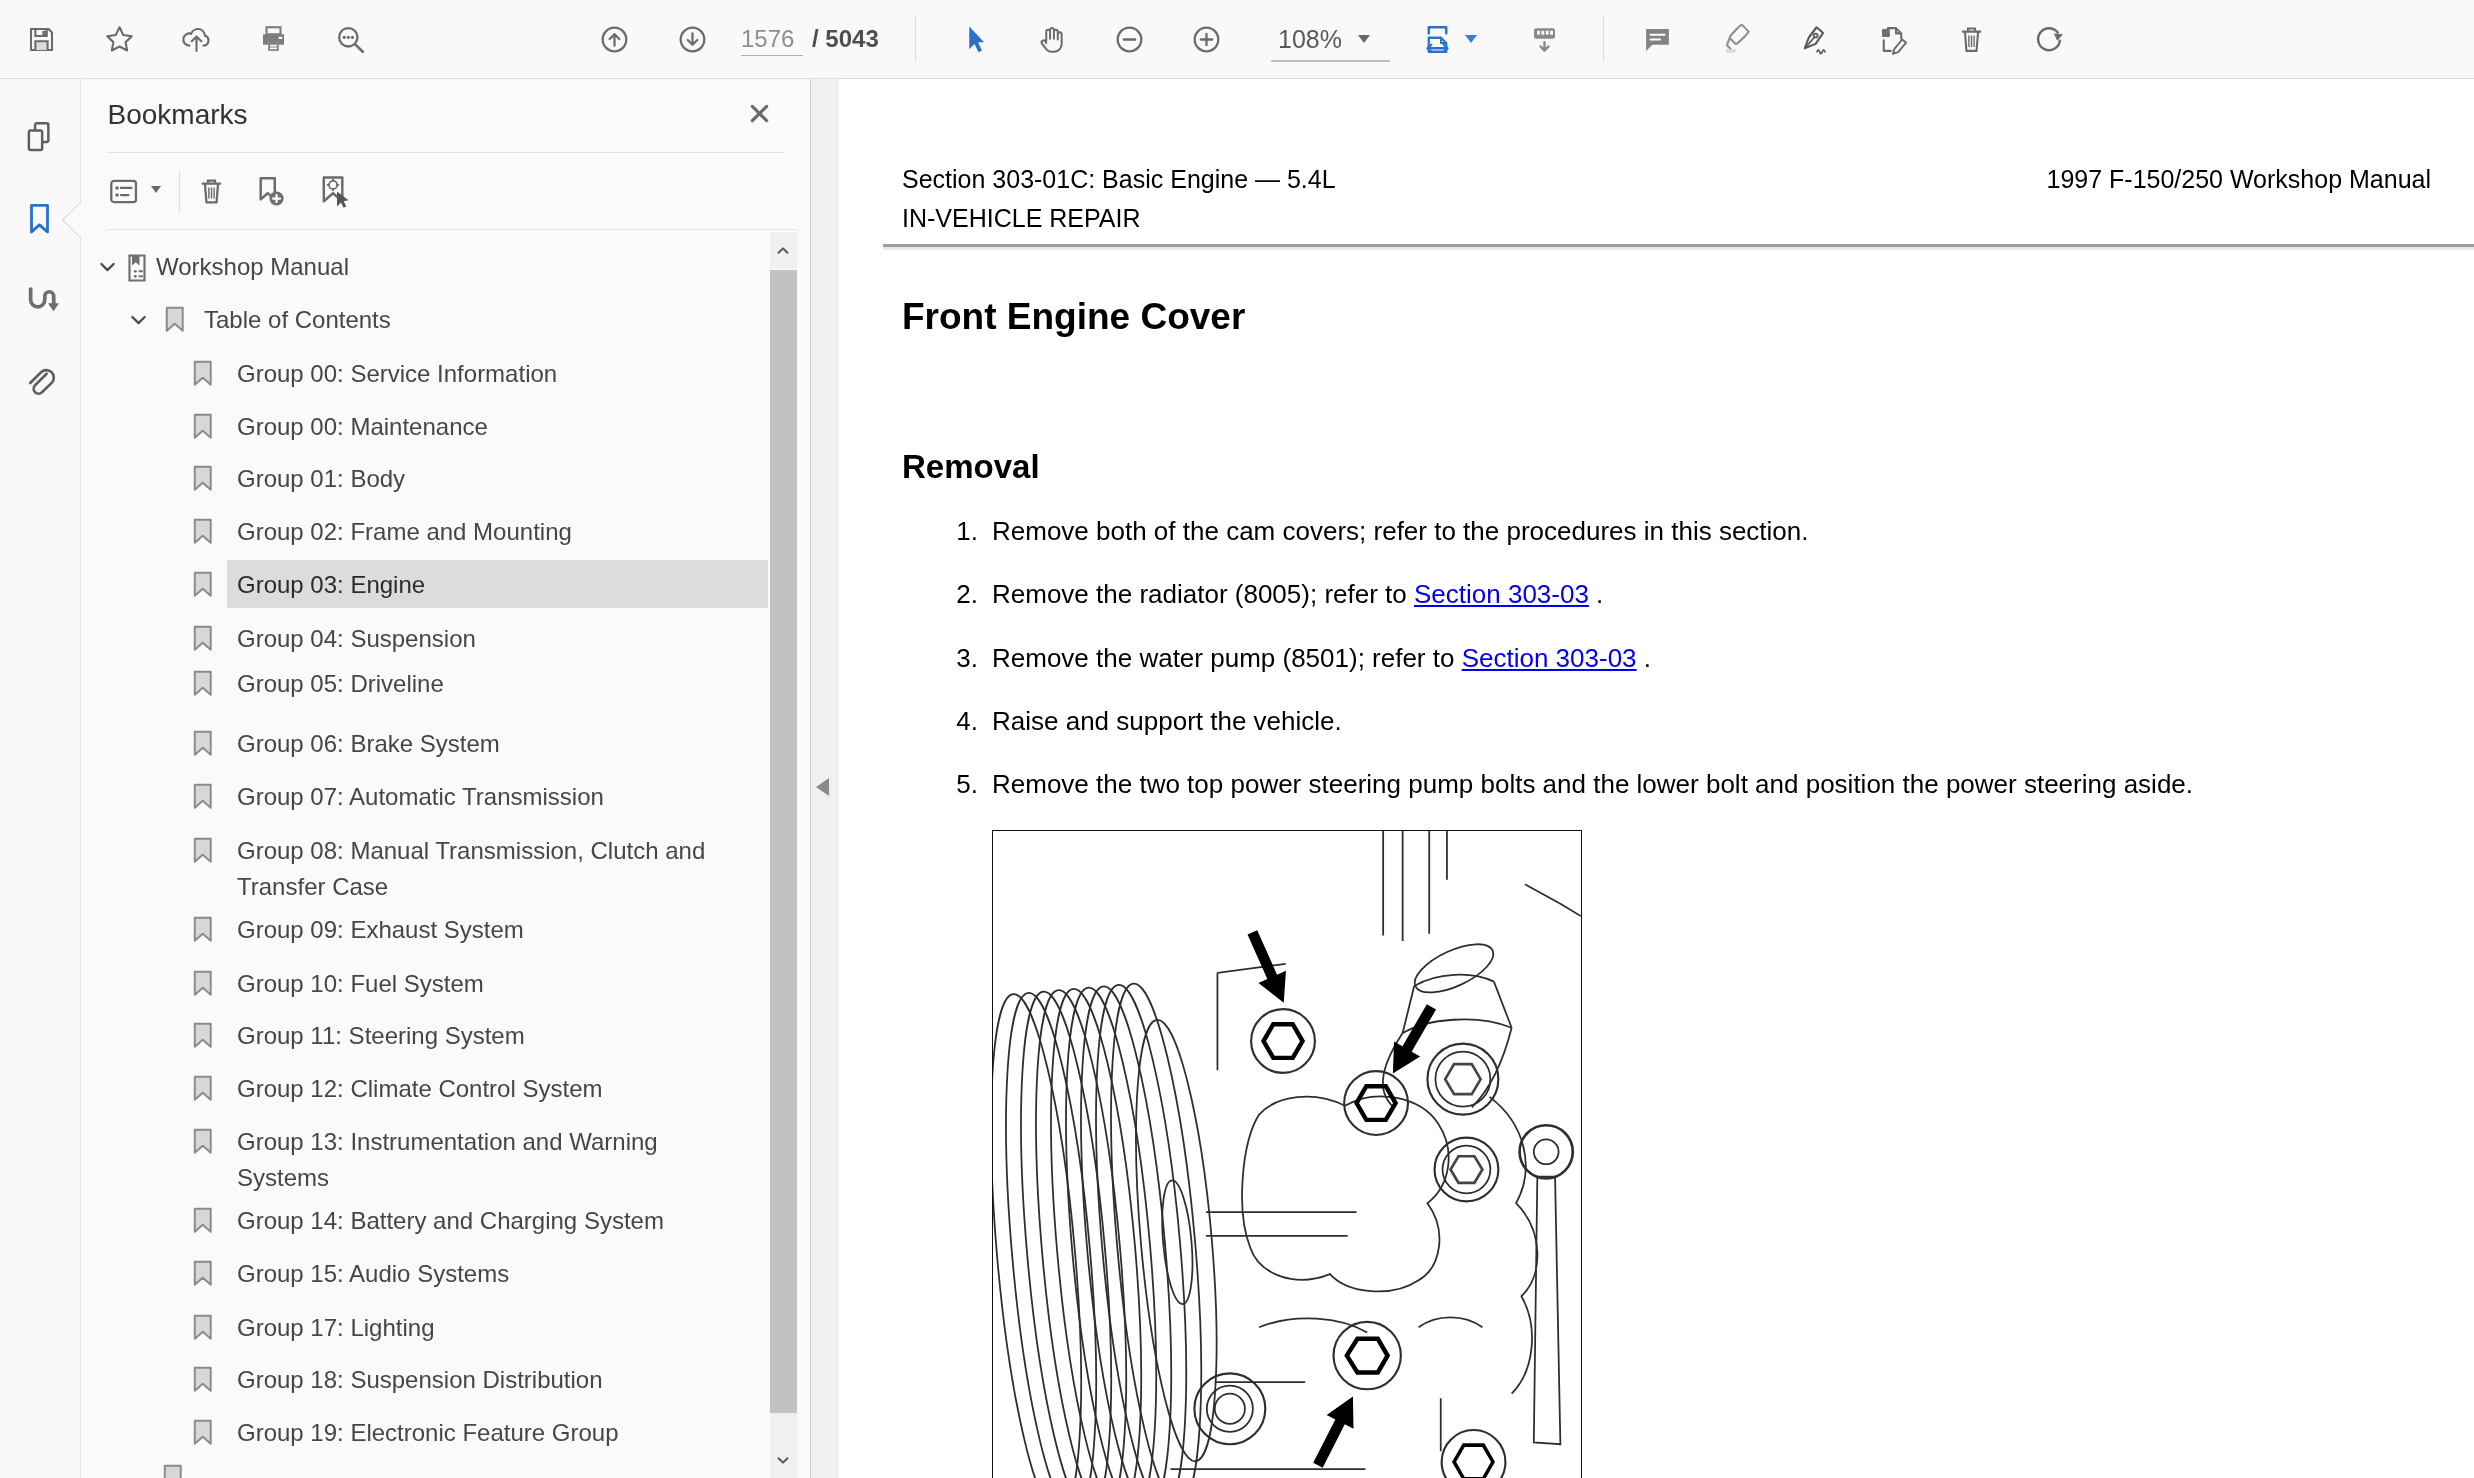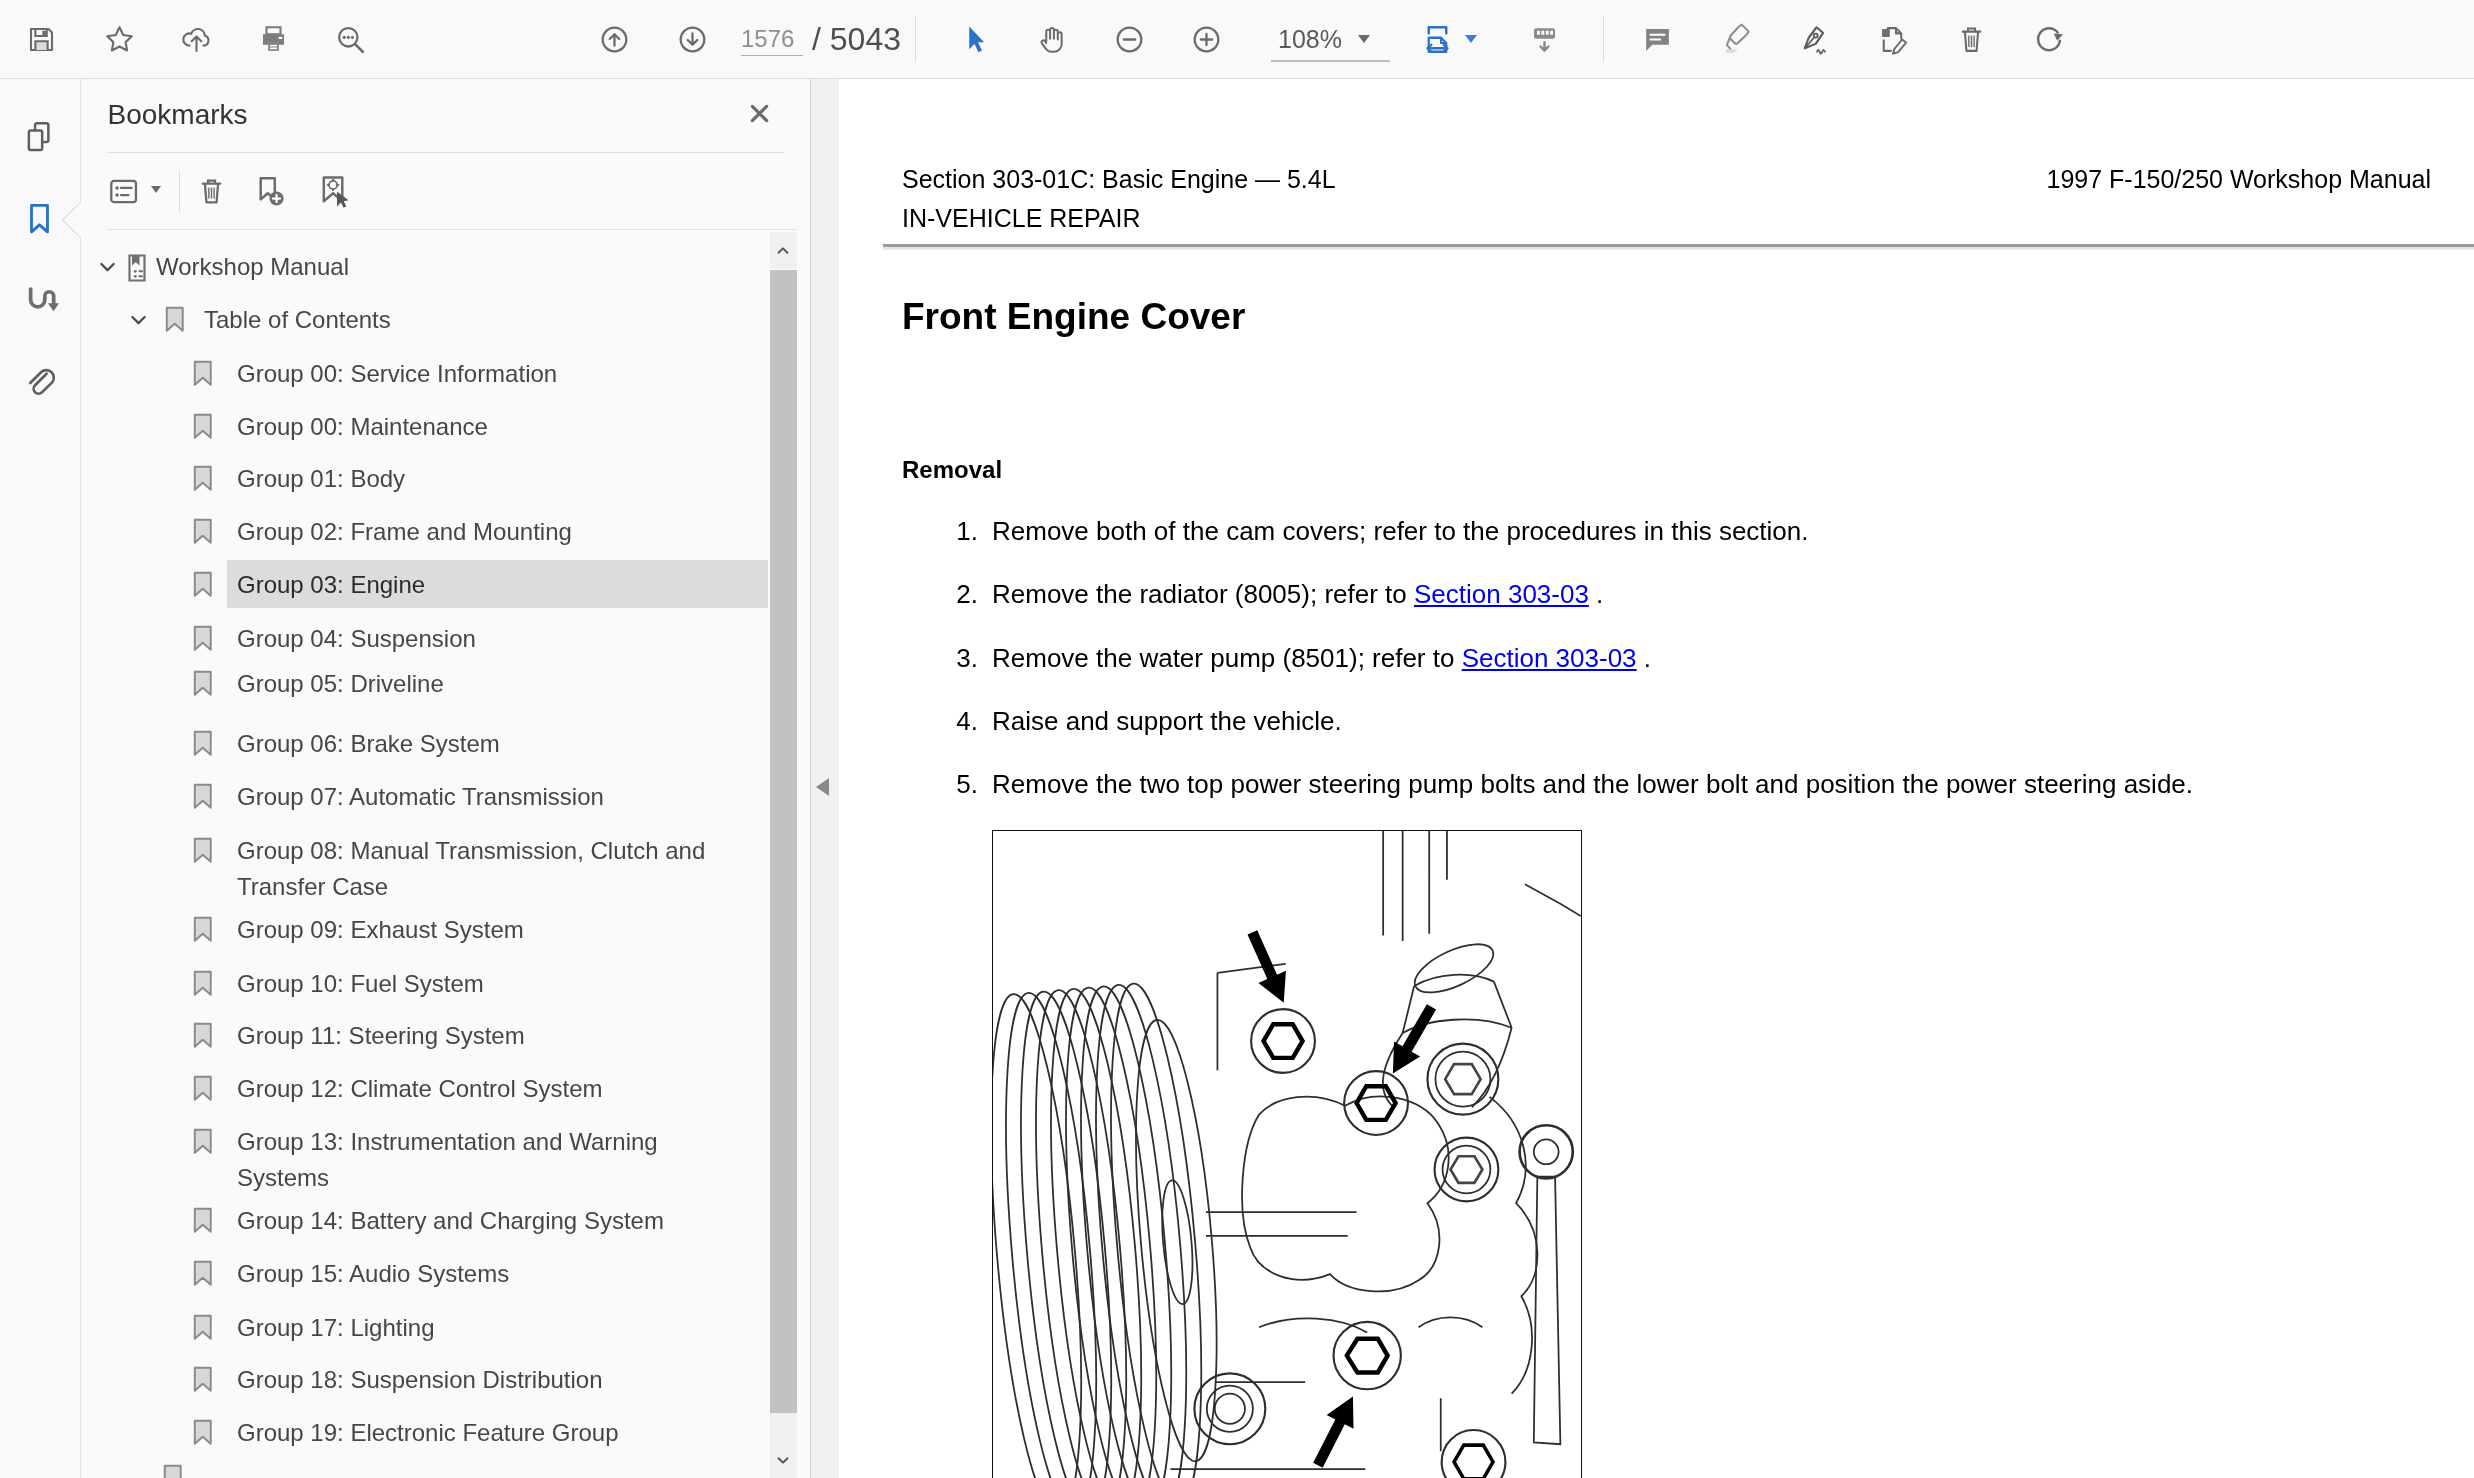--- a/index.html
+++ b/index.html
@@ -8,21 +8,21 @@
   svg{display:block}
   
   .toolbar{position:absolute;left:0;top:0;width:2475px;height:78px;background:#f9f9f9;
            border-bottom:0.9px solid #dedede;z-index:20;}
   .tb-btn{position:absolute;top:14px;width:50px;height:50px;display:flex;align-items:center;
           justify-content:center;border-radius:3.5px;cursor:default;}
   .tb-divider{position:absolute;top:16px;width:0.9px;height:46px;background:#dcdcdc;}
   .page-input{position:absolute;left:741px;top:23px;width:62px;height:32px;border:none;outline:none;
           background:transparent;border-bottom:1.8px solid #b0b0b0;font-family:"Liberation Sans",sans-serif;
           font-size:24px;color:#8f8f8f;text-align:left;padding:0;}
-  .page-total{position:absolute;left:812px;top:25px;font-size:32px;color:#4e4e4e;line-height:28px;}
+  .page-total{position:absolute;left:812px;top:25px;font-size:24px;color:#4e4e4e;line-height:28px;font-weight:bold;}
   .zoom-text{position:absolute;left:1278px;top:25px;font-size:25px;color:#595959;line-height:28px;}
   .zoom-underline{position:absolute;left:1271px;top:60px;width:119px;height:1.8px;background:#bdbdbd;}
   .caret{position:absolute;width:0;height:0;border-left:6.2px solid transparent;border-right:6.2px solid transparent;
          border-top:8px solid #6a6a6a;}
   .caret.blue{border-top-color:#3b7fd4;}
   
   .left-rail{position:absolute;left:0;top:78px;width:80px;height:1400px;background:#f9f9f9;
              border-right:0.9px solid #e4e4e4;z-index:10;}
   .rail-btn{position:absolute;left:20.4px;width:39px;height:39px;display:flex;align-items:center;justify-content:center;}
   .panel-notch{position:absolute;left:67px;top:208px;width:23px;height:23px;background:#fafafa;
@@ -52,21 +52,21 @@
   .sb-track{background:#f0f0f0;}
   
   .doc-area{position:absolute;left:810px;top:78px;width:1665px;height:1400px;background:#f0f0f0;
             border-left:0.9px solid #cfcfcf;overflow:hidden;z-index:8;}
   .collapse-handle{position:absolute;left:5.3px;top:700px;width:0;height:0;border-top:9.8px solid transparent;
             border-bottom:9.8px solid transparent;border-right:13.3px solid #8a8a8a;}
   .page{position:absolute;left:28px;top:0;width:1637px;height:1400px;background:#fff;overflow:hidden;}
   .hdr{position:absolute;font-size:25px;color:#000;line-height:30px;}
   .hrule{position:absolute;left:44px;top:166px;width:1592px;height:2.7px;background:#9b9b9b;box-shadow:0 2.7px 0 #e6e6e6;}
   .doc-title{position:absolute;left:63px;top:218px;font-size:37px;font-weight:bold;color:#000;}
-  .doc-h2{position:absolute;left:63px;top:370px;font-size:24px;font-weight:bold;color:#000;margin-top:8px;}
+  .doc-h2{position:absolute;left:63px;top:370px;font-size:33px;font-weight:bold;color:#000;}
   .step{position:absolute;left:95px;display:flex;font-size:26px;color:#000;line-height:30px;}
   .snum{width:44px;text-align:right;margin-right:14px;flex:none;}
   .doclink{color:#0000ee;text-decoration:underline;cursor:pointer;}
   .figure{position:absolute;left:153px;top:752px;width:588px;height:798px;border:1.8px solid #111;background:#fff;}
 </style>
 </head>
 <body>
 
 <div class="toolbar">
   <div class="tb-btn" style="left:16px">

